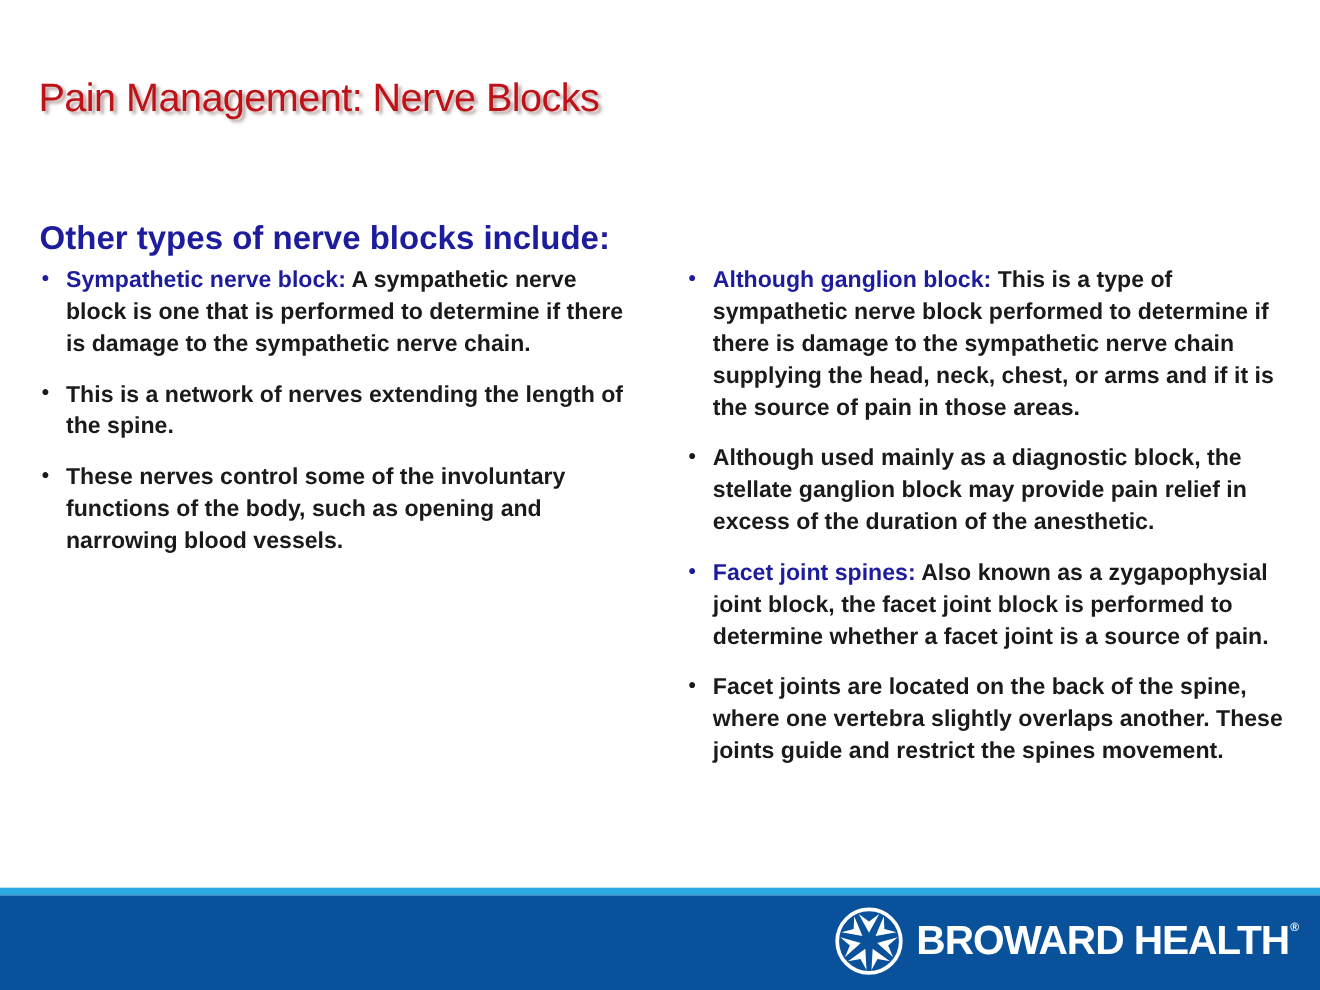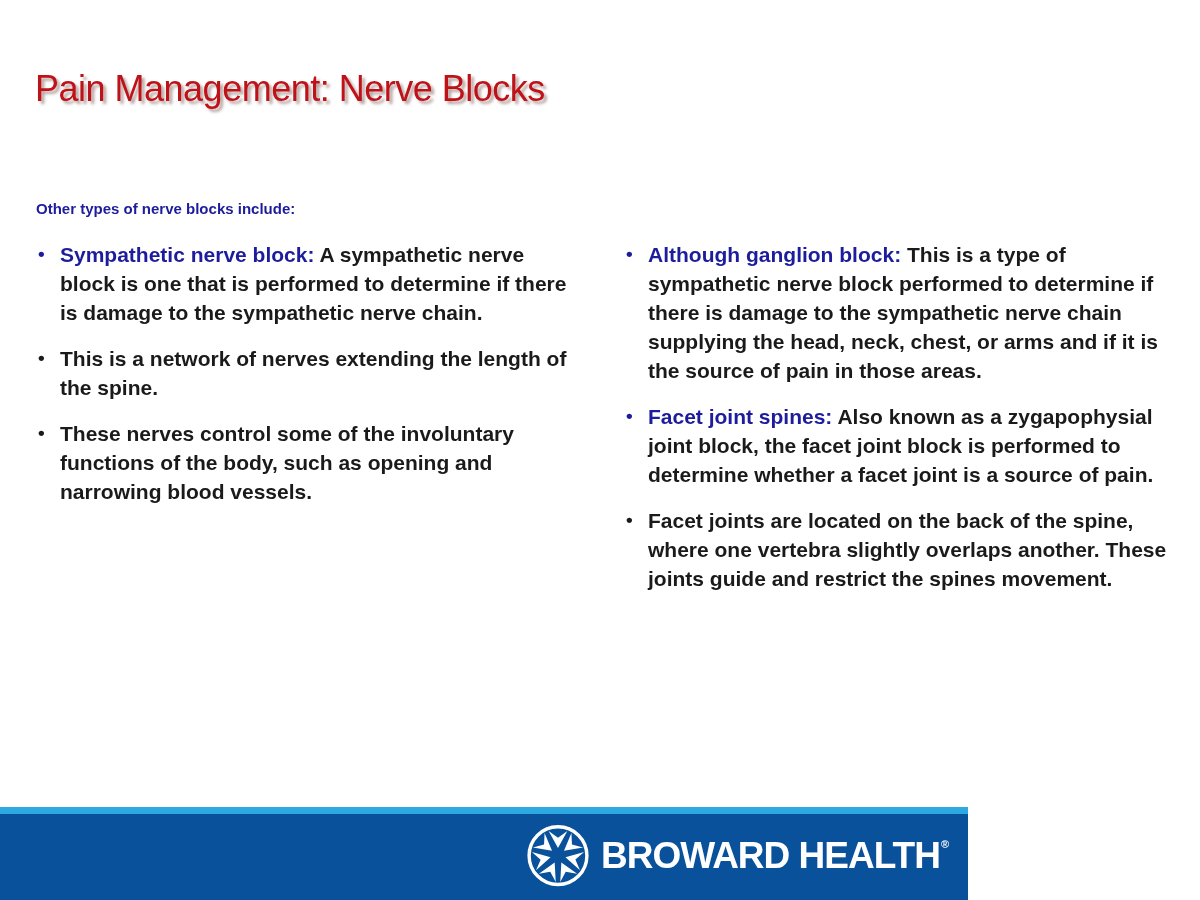--- a/index.html
+++ b/index.html
@@ -21,21 +21,21 @@
     letter-spacing:-0.5px;
     color:#BE1118;
     text-shadow:3px 3px 3px rgba(120,85,80,0.55);
     white-space:nowrap;
   }
 
   
   .heading{
     position:absolute;
     left:36px;top:200px;
-    font-size:15px;
+    font-size:30px;
     font-weight:700;
     color:#1C1C9C;
     white-space:nowrap;
   }
 
   
   .columns{
     position:absolute;
     left:36px;top:240px;
     width:1140px;
@@ -68,21 +68,21 @@
     color:#1A1A1A;
   }
   ul.bullets li.kw::before{color:#1C1C9C;}
   ul.bullets .lead{color:#1C1C9C;}
   ul.bullets .txt{color:#1A1A1A;}
 
   
   .footer{
     position:absolute;
     left:0;bottom:0;
-    width:968px;height:93px;
+    width:1200px;height:93px;
   }
   .footer .strip-light{
     height:7px;width:100%;
     background:#2CA9E1;
   }
   .footer .strip-dark{
     height:86px;width:100%;
     background:#09519B;
     position:relative;
   }
@@ -125,20 +125,21 @@
     <div class="col col-left">
       <ul class="bullets">
         <li class="kw"><span class="lead">Sympathetic nerve block:</span><span class="txt"> A sympathetic nerve block is one that is performed to determine if there is damage to the sympathetic nerve chain.</span></li>
         <li><span class="txt">This is a network of nerves extending the length of the spine.</span></li>
         <li><span class="txt">These nerves control some of the involuntary functions of the body, such as opening and narrowing blood vessels.</span></li>
       </ul>
     </div>
     <div class="col col-right">
       <ul class="bullets">
         <li class="kw"><span class="lead">Although ganglion block:</span><span class="txt"> This is a type of sympathetic nerve block performed to determine if there is damage to the sympathetic nerve chain supplying the head, neck, chest, or arms and if it is the source of pain in those areas.</span></li>
+        <li><span class="txt">Although used mainly as a diagnostic block, the stellate ganglion block may provide pain relief in excess of the duration of the anesthetic.</span></li>
         <li class="kw"><span class="lead">Facet joint spines:</span><span class="txt"> Also known as a zygapophysial joint block, the facet joint block is performed to determine whether a facet joint is a source of pain.</span></li>
         <li><span class="txt">Facet joints are located on the back of the spine, where one vertebra slightly overlaps another. These joints guide and restrict the spines movement.</span></li>
       </ul>
     </div>
   </div>
 
   <div class="footer">
     <div class="strip-light"></div>
     <div class="strip-dark">
       <div class="logo-row">

